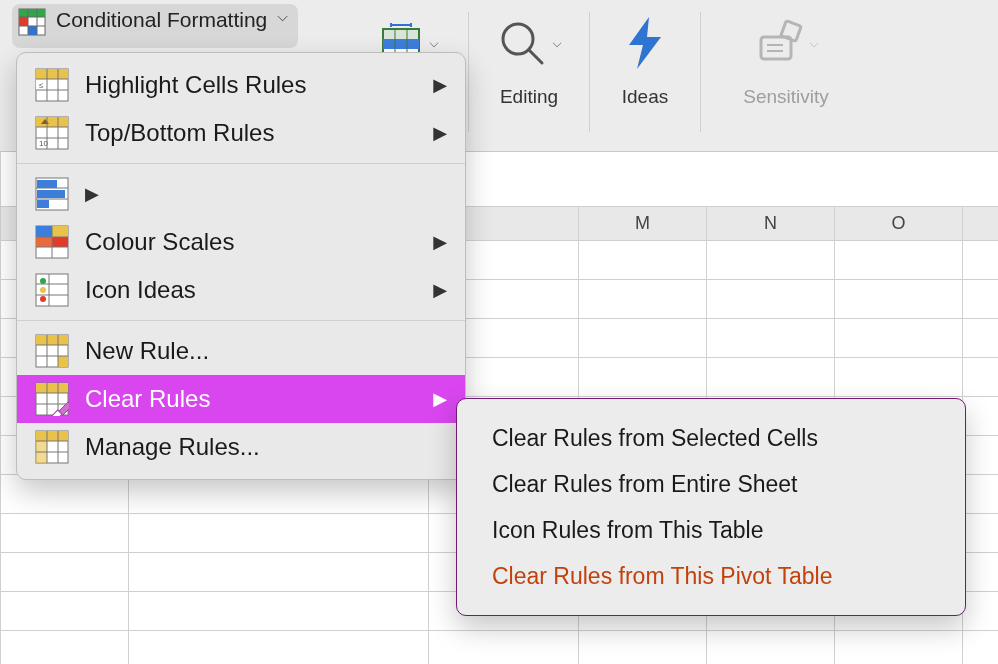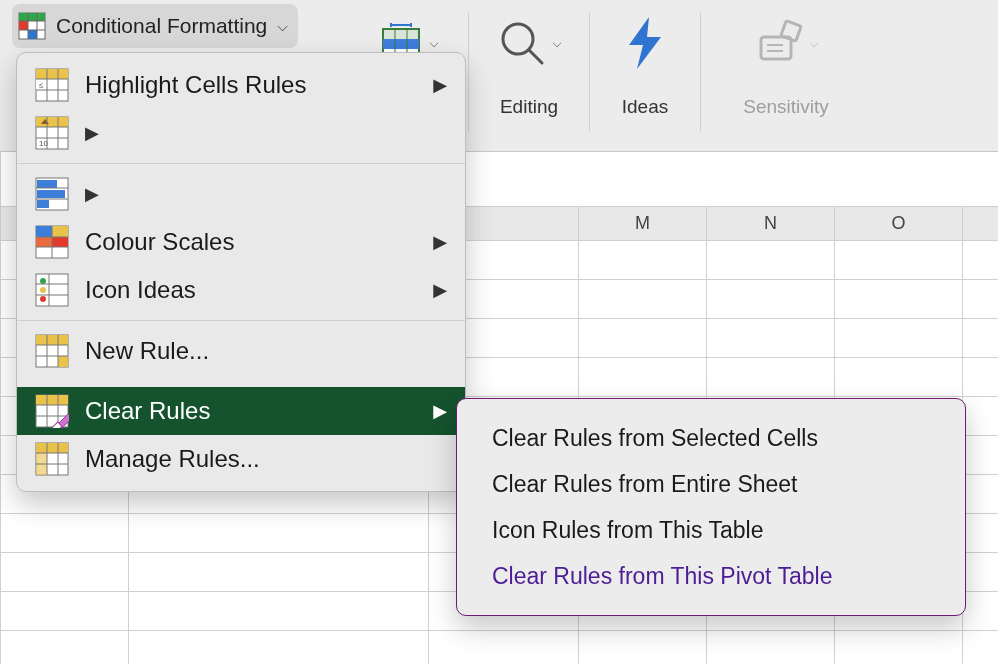--- a/index.html
+++ b/index.html
@@ -22,42 +22,41 @@
     margin: 12px 0 0 0;
   }
 
   
   .cf-btn {
     position: absolute;
     left: 12px;
     top: 4px;
     height: 44px;
     display: flex;
-    align-items: center;
     gap: 10px;
     padding: 4px 10px 4px 6px;
     background: #d7d7d7;
     border-radius: 8px;
     font-size: 21px;
     color: #222;
   }
   .cf-btn .chev { font-size: 14px; color: #555; }
 
   
   .ribbon-group {
     display: flex;
     flex-direction: column;
     align-items: center;
     justify-content: flex-start;
     padding-top: 12px;
     font-size: 19px;
     color: #333;
     gap: 8px;
   }
-  .ribbon-group .label { margin-top: 14px; }
+  .ribbon-group .label { margin-top: 4px; }
   .ribbon-group.disabled { color: #9e9e9e; }
 
   .grp-cells   { width: 120px; margin-left: 348px; }
   .grp-editing { width: 120px; }
   .grp-ideas   { width: 110px; }
   .grp-sens    { width: 170px; }
 
   .big-icon-wrapper { height: 62px; display:flex; align-items:center; justify-content:center; gap:4px;}
   .mini-chev { font-size: 12px; color:#555; }
 
@@ -104,23 +103,22 @@
     align-items: center;
     height: 48px;
     padding: 0 18px 0 18px;
     font-size: 24px;
     color: #1a1a1a;
     gap: 16px;
   }
   .menu-item .txt { flex: 1; }
   .menu-item .arrow { font-size: 18px; color: #333; }
   .menu-item.selected {
-    background: #14532d;
+    background: #d946ef;
     color: #fff;
-    margin-top: 12px;
   }
   .menu-item.selected .arrow { color: #fff; }
 
   
   .submenu {
     position: absolute;
     left: 456px;
     top: 398px;
     width: 510px;
     background: #ececec;
@@ -131,21 +129,21 @@
     z-index: 21;
   }
   .submenu-item {
     height: 46px;
     display: flex;
     align-items: center;
     padding: 0 30px;
     font-size: 23px;
     color: #1a1a1a;
   }
-  .submenu-item.disabled { color: #4c1d95; }
+  .submenu-item.disabled { color: #c2410c; }
 
   
   svg.ico { display:block; }
 </style>
 </head>
 <body>
 
 <div class="ribbon">
 
   <div class="cf-btn">
@@ -374,20 +372,21 @@
         <rect x="1" y="1" width="32" height="32" fill="#fff" stroke="#777"></rect>
         <rect x="1" y="1" width="32" height="10" fill="#e9c24a"></rect>
         <polygon points="6,8 10,3 14,8" fill="#8a5a1a"></polygon>
         <text x="4" y="30" font-size="8" fill="#555">10</text>
         <line x1="1" y1="11" x2="33" y2="11" stroke="#777"></line>
         <line x1="1" y1="22" x2="33" y2="22" stroke="#777"></line>
         <line x1="12" y1="1" x2="12" y2="33" stroke="#777"></line>
         <line x1="23" y1="1" x2="23" y2="33" stroke="#777"></line>
       </svg>
     </span>
+    <span class="txt">Top/Bottom Rules</span>
     <span class="arrow">▶</span>
   </div>
 
   <div class="sep"></div>
 
   <div class="menu-item">
     <span>
       <svg class="ico" width="34" height="34">
         <rect x="1" y="1" width="32" height="32" fill="#fff" stroke="#777"></rect>
         <rect x="2" y="3" width="20" height="8" fill="#3d7edb"></rect>

